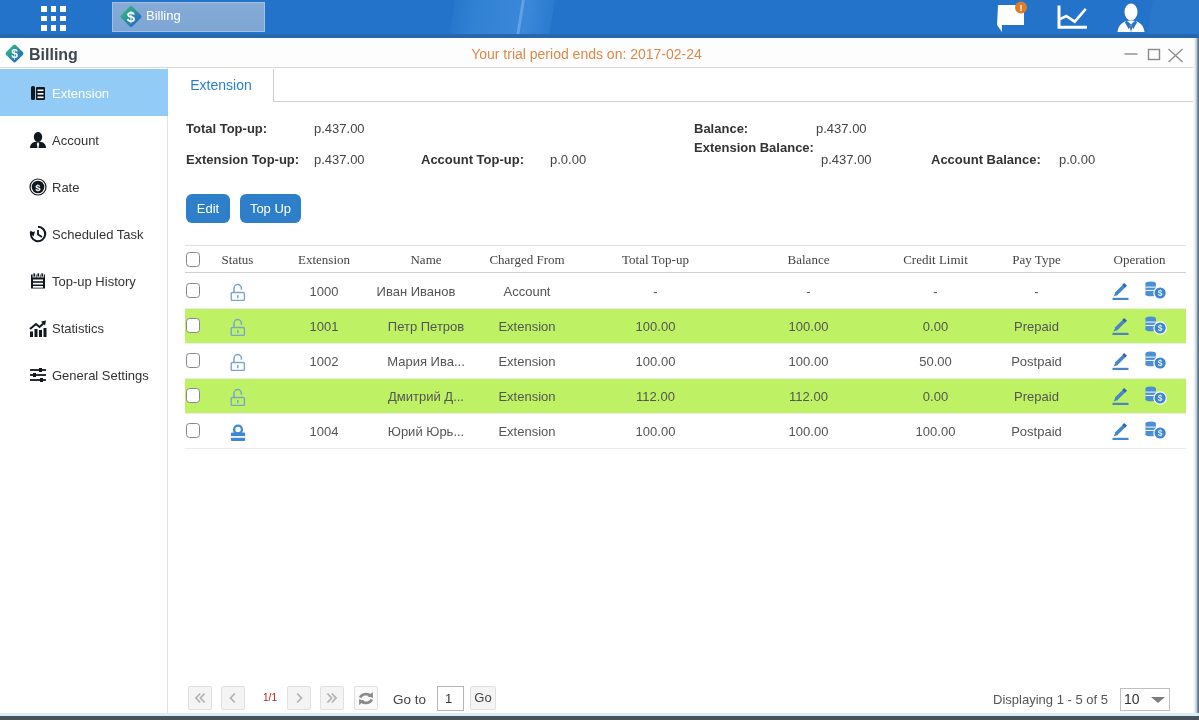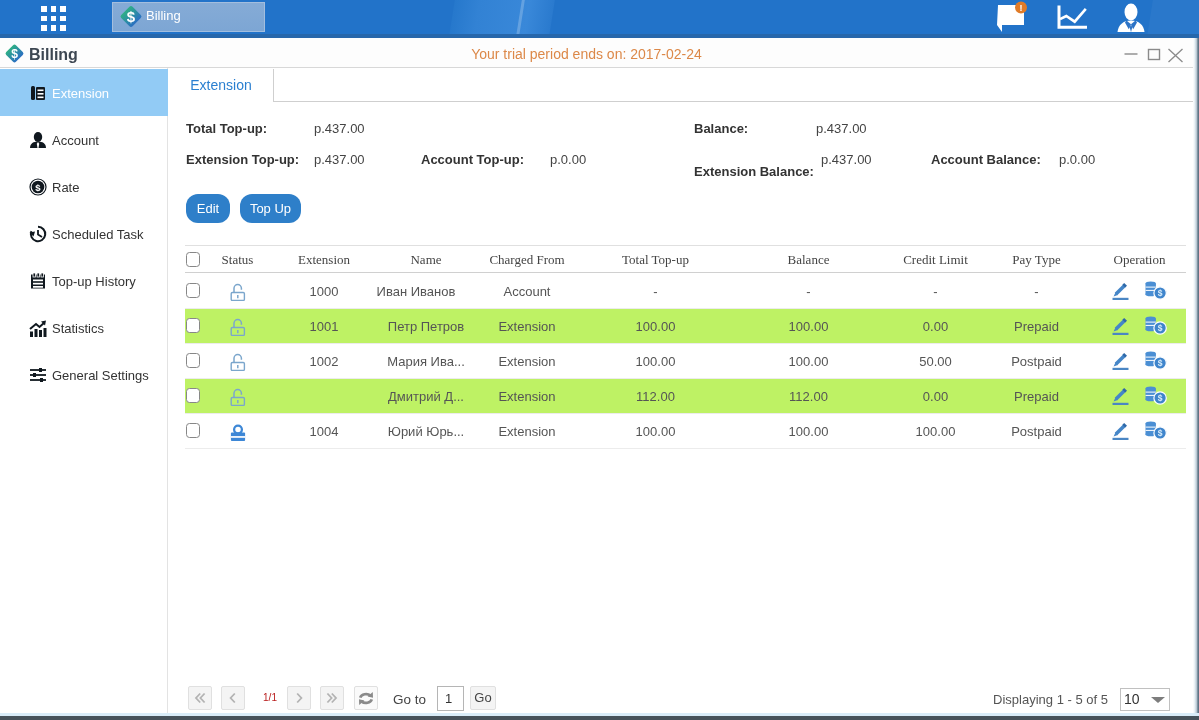--- a/index.html
+++ b/index.html
@@ -34,21 +34,21 @@
 .sitem { position:absolute; left:0; width:168px; height:47px; font-size:13px; color:#333; }
 .sitem .lbl { position:absolute; left:52px; top:16.5px; }
 .sitem .ico { position:absolute; left:29px; top:15px; width:18px; height:18px; }
 .sitem.sel { background:#92cbf5; color:#fff; }
 #tabline { left:274px; top:101px; width:922px; height:1px; background:#cfcfcf; }
 #tab1 { left:169px; top:69px; width:105px; height:33px; border-right:1px solid #cfcfcf; color:#2a7fd0; font-size:14px; text-align:center; line-height:32px; }
 
 .statlbl { position:absolute; font-size:13px; font-weight:bold; color:#333; }
 .statval { position:absolute; font-size:13px; color:#444; }
 
-.btn { position:absolute; top:194px; height:29px; background:#2e7fc9; border-radius:12px; color:#fff; font-size:13px; text-align:center; line-height:29px; }
+.btn { position:absolute; top:194px; height:29px; background:#2e7fc9; border-radius:6px; color:#fff; font-size:13px; text-align:center; line-height:29px; }
 .trow { position:absolute; left:185px; width:1001px; }
 .hdr { top:245px; height:28px; border-top:1px solid #e0e0e0; border-bottom:1px solid #d0d0d0; }
 .hcell { position:absolute; top:0; height:28px; line-height:28px; text-align:center; font-size:13px; color:#444;font-family:Liberation Serif, serif; }
 .dcell { position:absolute; top:0; height:35px; line-height:35px; text-align:center; font-size:13px; color:#555; }
 .drow { height:35px; border-bottom:1px solid #ececec; }
 .drow.alt { background:#bef264; }
 .cb { position:absolute; left:0.5px; width:14.5px; height:14.5px; border:1.4px solid #878787; border-radius:3.5px; background:#fff; }
 
 
 .pbtn { position:absolute; top:686px; width:24px; height:24px; background:#f4f4f4; border:1px solid #e0e0e0; border-radius:2px; color:#b0b0b0; font-size:14px; text-align:center; line-height:22px; }
@@ -208,21 +208,21 @@
 <div class="abs" id="tab1">Extension</div>
 
 <div class="statlbl" style="left:186px;top:121px">Total Top-up:</div>
 <div class="statval" style="left:314px;top:121px">p.437.00</div>
 <div class="statlbl" style="left:694px;top:121px">Balance:</div>
 <div class="statval" style="left:816px;top:121px">p.437.00</div>
 <div class="statlbl" style="left:186px;top:152px">Extension Top-up:</div>
 <div class="statval" style="left:314px;top:152px">p.437.00</div>
 <div class="statlbl" style="left:421px;top:152px">Account Top-up:</div>
 <div class="statval" style="left:550px;top:152px">p.0.00</div>
-<div class="statlbl" style="left:694px;top:164px">Extension Balance:</div>
+<div class="statlbl" style="left:694px;top:140px">Extension Balance:</div>
 <div class="statval" style="left:821px;top:152px">p.437.00</div>
 <div class="statlbl" style="left:931px;top:152px">Account Balance:</div>
 <div class="statval" style="left:1059px;top:152px">p.0.00</div>
 
 <div class="btn" style="left:186px;width:44px">Edit</div>
 <div class="btn" style="left:240px;width:61px">Top Up</div>
 
 <div class="trow hdr">
   <div class="cb" style="top:6px"></div>
   <div class="hcell" style="left:25px;width:55px">Status</div>

